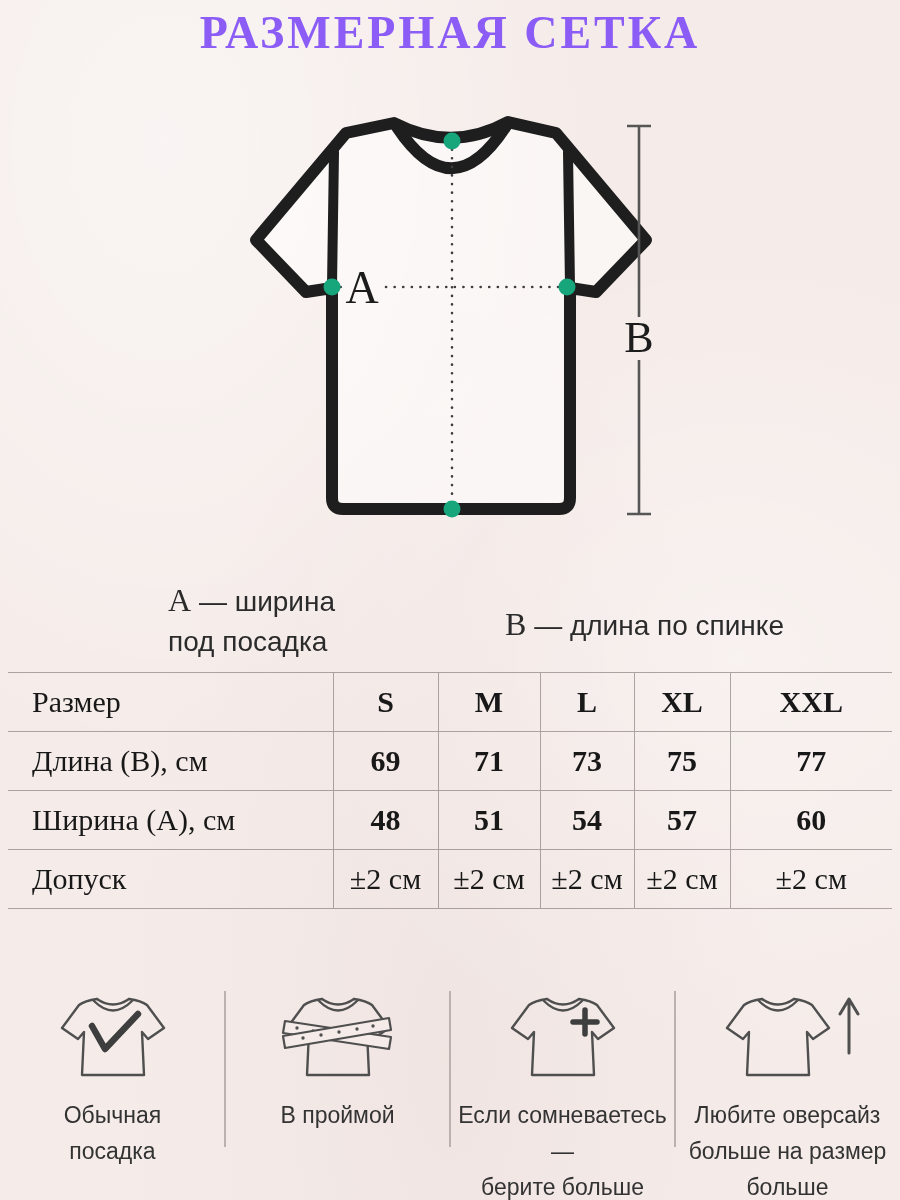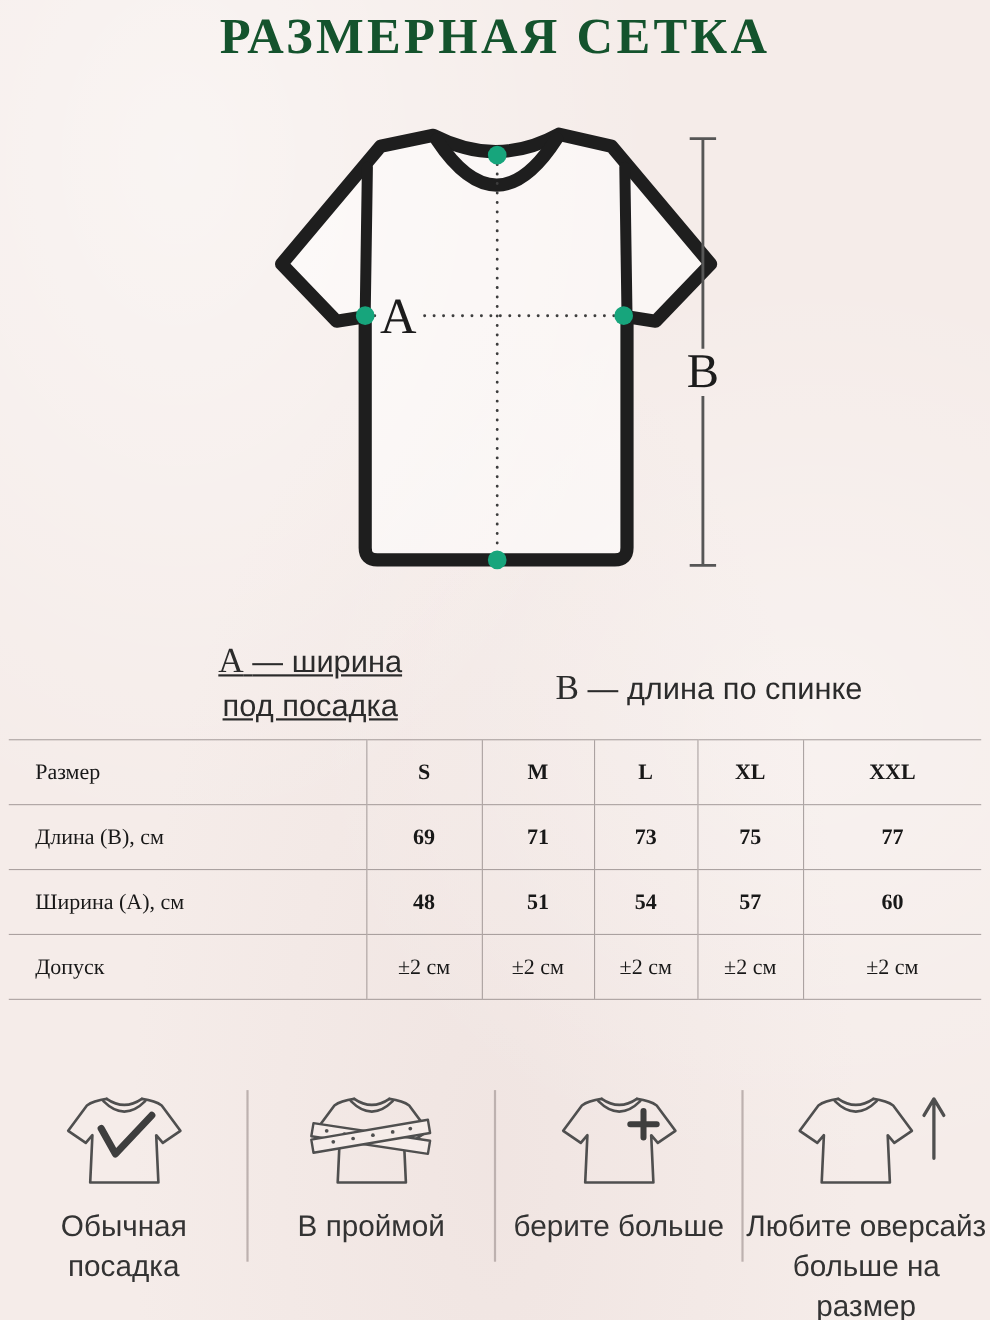--- a/index.html
+++ b/index.html
@@ -9,46 +9,46 @@
     background:
       radial-gradient(ellipse at 18% 12%, rgba(255,255,255,.45), transparent 42%),
       radial-gradient(ellipse at 82% 55%, rgba(255,255,255,.30), transparent 45%),
       radial-gradient(ellipse at 50% 88%, rgba(223,203,200,.22), transparent 52%),
       #f5ece9;
   }
   .hero{position:relative;height:672px;}
   .page-title{
     position:absolute;top:6px;left:0;width:100%;margin:0;text-align:center;
     font-family:"Liberation Serif", serif;font-weight:700;font-size:46px;
-    letter-spacing:3px;color:#14532d;
+    letter-spacing:3px;color:#8b5cf6;
   }
   .diagram-svg{position:absolute;top:0;left:0;pointer-events:none;}
   .diag-label{font-family:"Liberation Serif", serif;fill:#1c1c1c;}
   .legend-item{position:absolute;font-size:28px;line-height:40px;color:#2b2b2b;}
-  .legend-a{left:168px;top:580px;width:228px;text-align:center;text-decoration:underline;}
+  .legend-a{left:168px;top:580px;width:228px;}
   .legend-b{left:505px;top:604px;}
   .legend-letter{font-family:"Liberation Serif", serif;font-size:32px;}
 
   table.size-table{
     margin:0 8px;width:884px;border-collapse:collapse;table-layout:fixed;
   }
   .size-table td{
     border-top:1.5px solid rgba(110,100,100,.55);
     height:56px;vertical-align:middle;text-align:center;
-    font-family:"Liberation Serif", serif;font-size:20px;color:#181818;
+    font-family:"Liberation Serif", serif;font-size:30px;color:#181818;
   }
   .size-table tr:last-child td{border-bottom:1.5px solid rgba(110,100,100,.55);}
   .size-table td + td{border-left:1.5px solid rgba(110,100,100,.55);}
   .size-table td.rowlabel{text-align:left;padding-left:24px;}
   .size-table td.bold{font-weight:700;}
 
   .footer{position:relative;margin-top:72px;display:flex;}
   .fcol{width:225px;display:flex;flex-direction:column;align-items:center;}
   .ficon{height:108px;display:flex;align-items:flex-end;justify-content:center;}
-  .caption{margin-top:8px;text-align:center;font-size:27px;line-height:36px;color:#333;}
+  .caption{margin-top:8px;text-align:center;font-size:23px;line-height:36px;color:#333;}
   .fdiv{position:absolute;top:10px;width:2px;height:156px;background:#bdb1af;}
   .fdiv-1{left:224px;} .fdiv-2{left:449px;} .fdiv-3{left:674px;}
   .icon-stroke{stroke:#4f4f4f;fill:none;stroke-width:2.4;stroke-linejoin:round;stroke-linecap:round;}
 </style>
 </head>
 <body>
 
 <div class="hero">
   <h1 class="page-title">РАЗМЕРНАЯ СЕТКА</h1>
 
@@ -173,20 +173,21 @@
 
   <div class="fcol">
     <div class="ficon">
       <svg width="130" height="100" viewBox="0 0 130 100">
         <path class="icon-stroke" d="M49,10 C42,11 35,13 31,16 L14,39 L30,50 L36,43 L34,86 L96,86 L94,43 L100,50 L116,39 L99,16 C95,13 88,11 81,10"></path>
         <path class="icon-stroke" d="M49,10 Q65,21 81,10 M46,12 Q65,31 84,12"></path>
         <path d="M87,21 L87,45 M75,33 L99,33" stroke="#3e3e3e" stroke-width="5.5" stroke-linecap="round"></path>
       </svg>
     </div>
     <div class="caption">
+      <div>Если сомневаетесь —</div>
       <div>берите больше</div>
 
     </div>
   </div>
 
   <div class="fcol">
     <div class="ficon">
       <svg width="150" height="100" viewBox="0 0 150 100">
         <path class="icon-stroke" d="M49,10 C42,11 35,13 31,16 L14,39 L30,50 L36,43 L34,86 L96,86 L94,43 L100,50 L116,39 L99,16 C95,13 88,11 81,10"></path>
         <path class="icon-stroke" d="M49,10 Q65,21 81,10 M46,12 Q65,31 84,12"></path>

